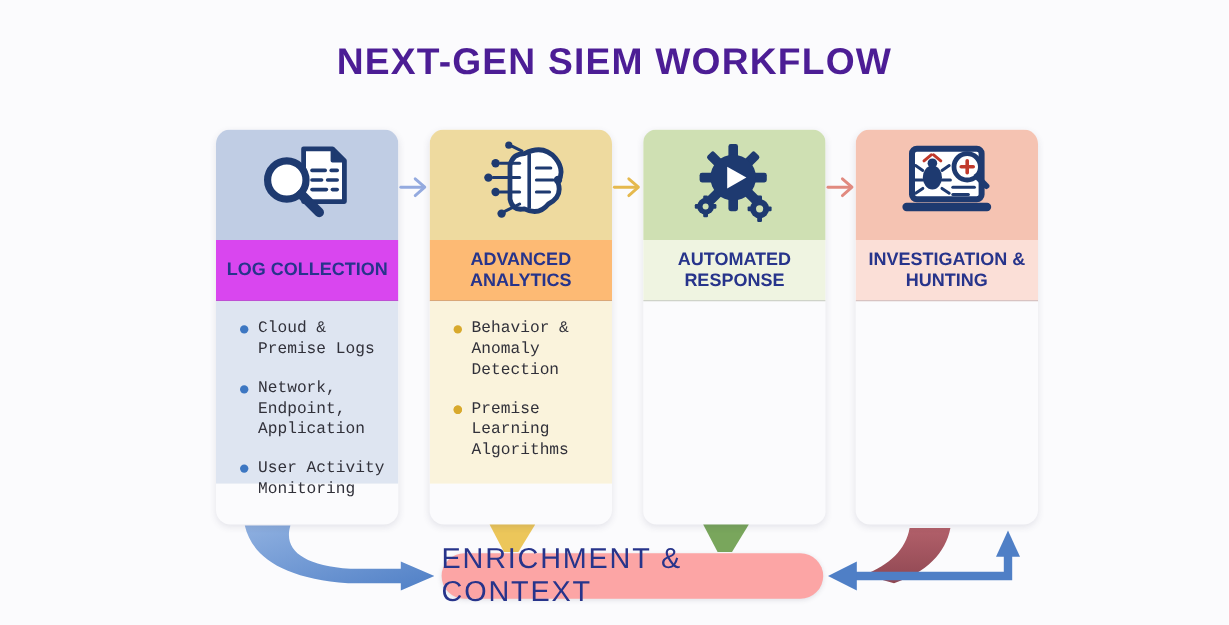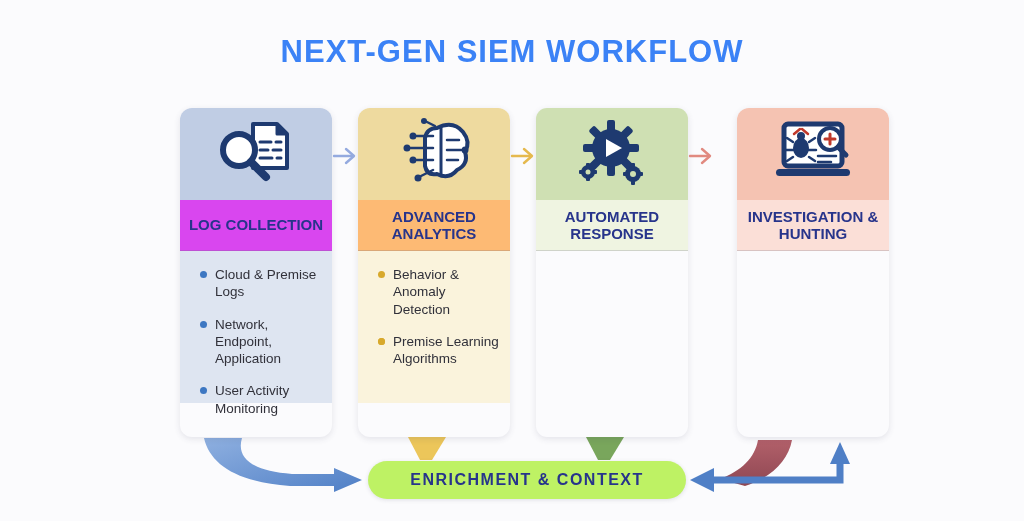--- a/index.html
+++ b/index.html
@@ -4,59 +4,59 @@
 <style>
   html,body { margin:0; padding:0; }
   .canvas {
     position:relative; width:1024px; height:521px;
     background:#fbfbfd; overflow:hidden;
     font-family:"Liberation Sans", sans-serif;
   }
   .title {
     position:absolute; top:34px; left:0; right:0; margin:0;
     text-align:center; font-size:31px; font-weight:bold;
-    letter-spacing:1px; color:#3b82f6;
+    letter-spacing:1px; color:#4c1d95;
   }
   .column {
     position:absolute; top:108px; width:152px; height:329px;
     border-radius:12px; overflow:hidden;
     box-shadow:0 2px 6px rgba(60,60,90,0.12);
     z-index:2;
   }
   .icon-area { height:92px; display:flex; align-items:center; justify-content:center; }
   .label {
     height:51px; display:flex; align-items:center; justify-content:center;
     text-align:center; font-weight:bold; font-size:15px; line-height:1.15;
     color:#27348b; padding:0 6px; box-sizing:border-box;
     border-bottom:1px solid rgba(110,110,130,0.25);
   }
-  .body { margin:0; padding:15px 4px 0 20px; list-style:none; height:152px; box-sizing:border-box; }
+  .body { margin:0; padding:15px 4px 0 20px; list-style:none; height:152px; box-sizing:border-box;font-family:Liberation Mono, monospace; }
   .body li {
     position:relative; padding-left:15px; margin-bottom:15px;
     font-size:13.5px; line-height:1.28; color:#31313a;
   }
   .dot { position:absolute; left:0; top:5px; width:7px; height:7px; border-radius:50%; }
 
   .c1i{background:#c0cde4;} .c1l{background:#d946ef;text-align:right;} .c1b{background:#dee5f1;} .d1{background:#3d77c2;}
   .c2i{background:#eeda9f;} .c2l{background:#fdba74;} .c2b{background:#faf3dc;} .d2{background:#d8a92c;}
   .c3i{background:#cfe0b3;} .c3l{background:#eff4e1;} .c3b{background:#eef3e2;} .d3{background:#8cb868;}
   .c4i{background:#f5c3b2;} .c4l{background:#fbdfd7;} .c4b{background:#f9ded7;} .d4{background:#bf5555;}
 
-  .col1{left:180px;} .col2{left:358px;} .col3{left:536px;border-radius:11px;} .col4{left:737px;}
+  .col1{left:180px;} .col2{left:358px;} .col3{left:536px;border-radius:11px;} .col4{left:713px;}
 
   .flow-arrow { position:absolute; top:146px; z-index:3; }
   .fa1{left:332px;} .fa2{left:510px;} .fa3{left:688px;}
 
   .connectors { position:absolute; left:0; top:0; z-index:1; pointer-events:none; }
 
   .pill {
     position:absolute; left:368px; top:461px; width:318px; height:38px;
-    background:#bef264; border-radius:19px; z-index:2;
+    background:#fca5a5; border-radius:19px; z-index:2;
     display:flex; align-items:center; justify-content:center;
-    font-size:16px; font-weight:bold; letter-spacing:1.5px; color:#27348b;
+    font-size:24px; font-weight:normal; letter-spacing:1.5px; color:#27348b;
     box-shadow:0 1px 4px rgba(60,60,90,0.15);
   }
 </style>
 </head>
 <body>
 
 <div class="canvas">
 
   <h1 class="title">NEXT-GEN SIEM WORKFLOW</h1>
 

